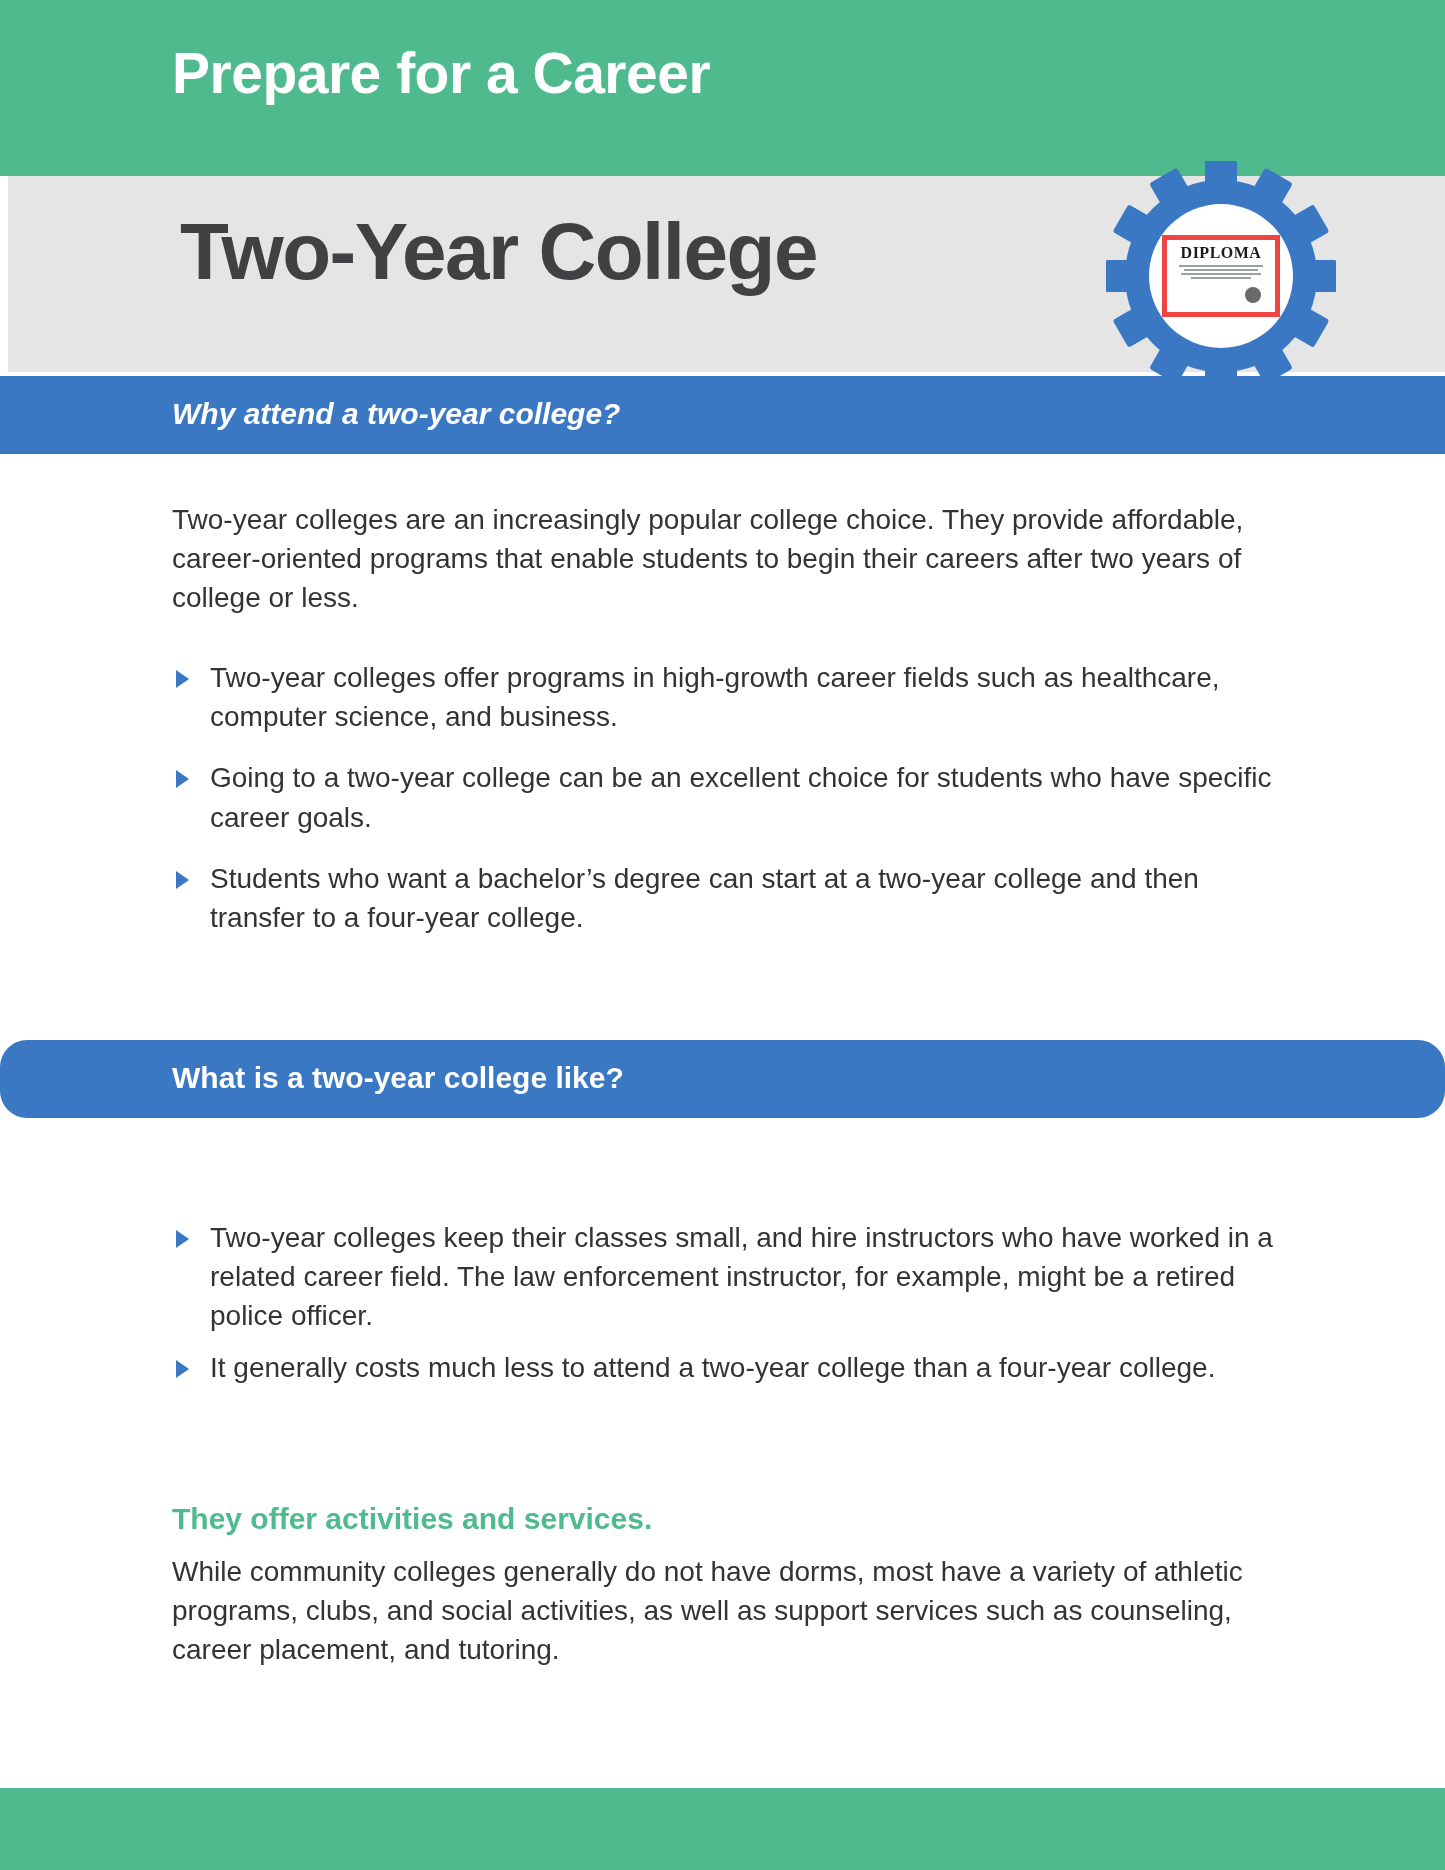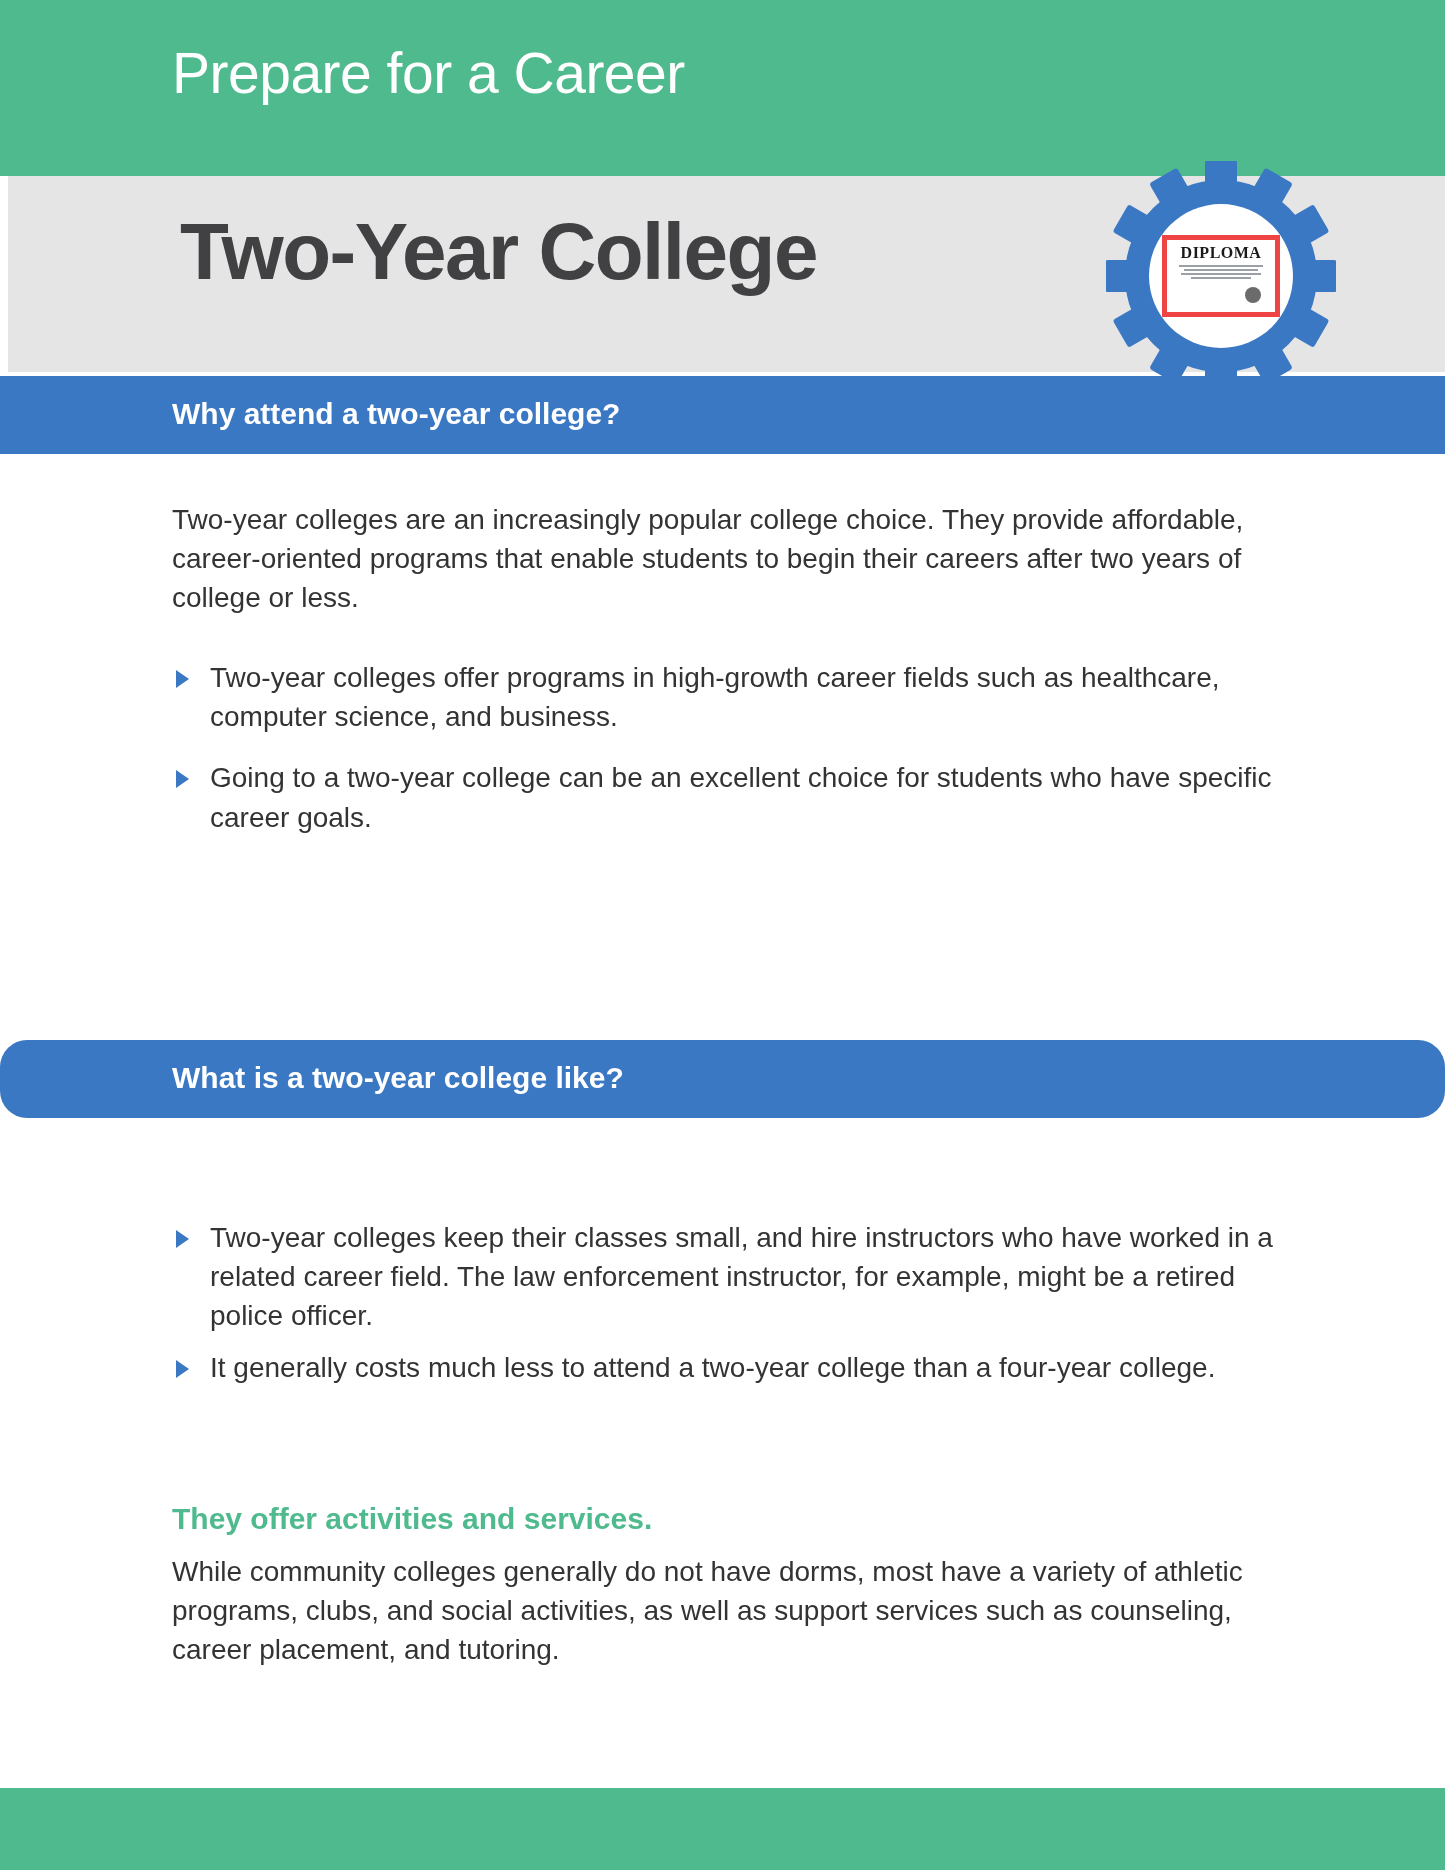--- a/index.html
+++ b/index.html
@@ -28,21 +28,21 @@
     left: 0;
     width: 1445px;
     height: 176px;
     background: #4fba8e;
   }
   .top-banner-title {
     position: absolute;
     left: 172px;
     top: 40px;
     font-size: 57px;
-    font-weight: normal;
+    font-weight: bold;
     color: #ffffff;
     letter-spacing: -0.5px;
   }
 
   
   .title-area {
     position: absolute;
     top: 176px;
     left: 8px;
     width: 1445px;
@@ -222,29 +222,30 @@
           <i style="width:88%"></i>
           <i style="width:78%"></i>
           <i style="width:84%"></i>
           <i style="width:62%"></i>
         </div>
         <div class="diploma-seal"></div>
       </div>
     </div>
   </div>
 
-  <div class="section-bar" style="top:376px;">
+  <div class="section-bar" style="top:376px;font-style:italic;">
     <div class="section-bar-label">Why attend a two-year college?</div>
   </div>
 
   <div class="body-text" style="top:500px;">Two-year colleges are an increasingly popular college choice. They provide affordable, career-oriented programs that enable students to begin their careers after two years of college or less.</div>
 
   <ul class="bullets" style="top:658px;">
     <li><span class="tri"></span><span>Two-year colleges offer programs in high-growth career fields such as healthcare, computer science, and business.</span></li>
     <li><span class="tri"></span><span>Going to a two-year college can be an excellent choice for students who have specific career goals.</span></li>
+    <li><span class="tri"></span><span>Students who want a bachelor’s degree can start at a two-year college and then transfer to a four-year college.</span></li>
   </ul>
 
   <div class="section-bar" style="top:1040px;border-radius:27px;">
     <div class="section-bar-label">What is a two-year college like?</div>
   </div>
 
 
   <ul class="bullets tight" style="top:1218px;">
     <li><span class="tri"></span><span>Two-year colleges keep their classes small, and hire instructors who have worked in a related career field. The law enforcement instructor, for example, might be a retired police officer.</span></li>
     <li><span class="tri"></span><span>It generally costs much less to attend a two-year college than a four-year college.</span></li>

